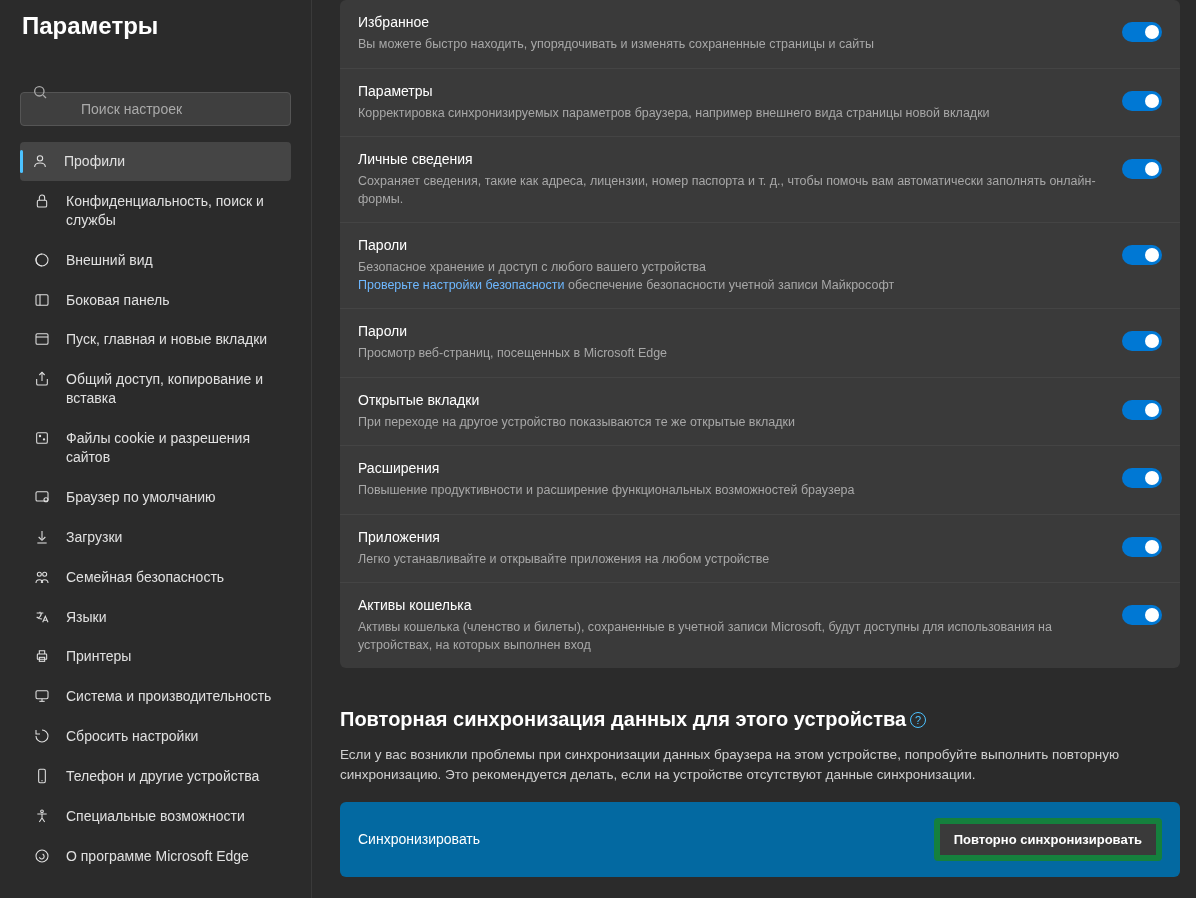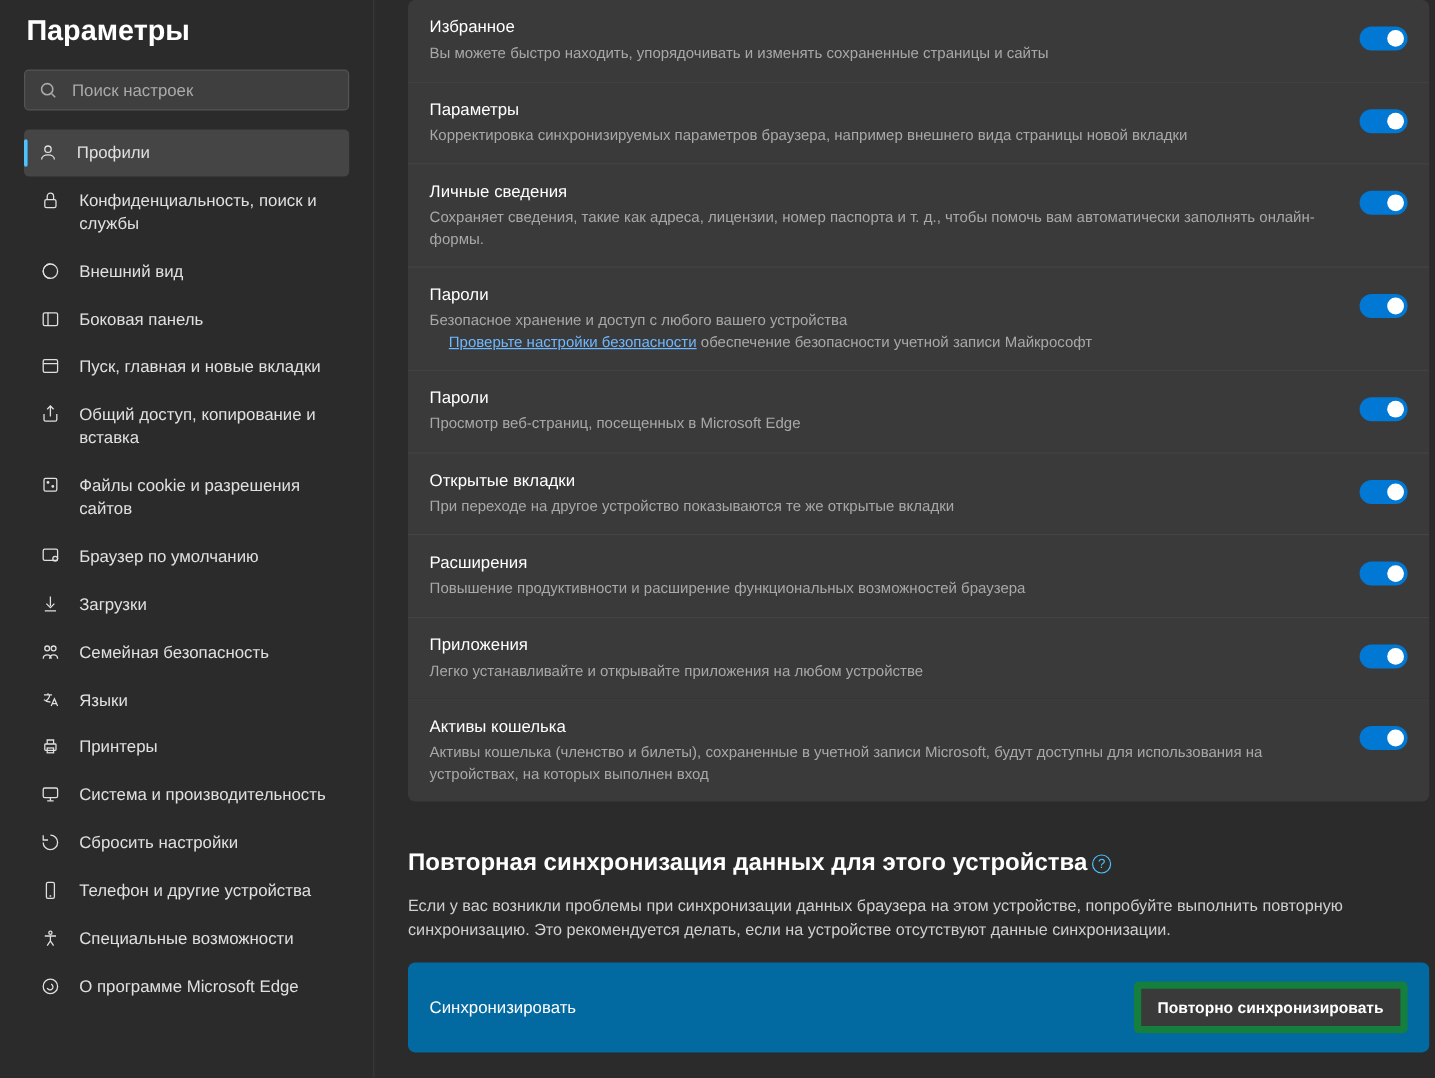--- a/index.html
+++ b/index.html
@@ -36,23 +36,24 @@
     left: 12px;
     top: 50%;
     transform: translateY(-50%);
     color: #aaa;
   }
   .search-input {
     width: 100%;
     background: #3f3f3f;
     border: 1px solid #555;
     border-radius: 4px;
-    padding: 8px 12px 8px 39px;
+    padding: 8px 12px 8px 60px;
     color: #e0e0e0;
     font-size: 14px;
+    margin-top: 34px;
   }
   .search-input::placeholder { color: #aaa; }
   .nav-list { list-style: none; }
   .nav-item {
     display: flex;
     align-items: flex-start;
     padding: 10px 14px;
     border-radius: 4px;
     cursor: pointer;
     font-size: 14px;
@@ -77,39 +78,39 @@
   .nav-item .icon {
     width: 18px;
     flex-shrink: 0;
     margin-right: 14px;
     margin-top: 1px;
     color: #e0e0e0;
   }
   .nav-item-label { line-height: 1.35; }
   .main {
     flex: 1;
-    padding: 0 5px 0 28px;
+    padding: 0 16px 0 28px;
     height: 100%;
     overflow-y: auto;
   }
   .sync-row {
     background: #3a3a3a;
     border-top: 1px solid #444;
     padding: 14px 18px;
     display: flex;
     align-items: flex-start;
     justify-content: space-between;
     gap: 20px;
   }
   .sync-row:first-child { border-top: none; border-radius: 6px 6px 0 0; }
   .sync-row:last-child { border-radius: 0 0 6px 6px; }
   .sync-text { flex: 1; }
   .sync-title { font-size: 14px; color: #fff; margin-bottom: 6px; }
   .sync-desc { font-size: 12.5px; color: #a8a8a8; line-height: 1.4; }
-  .sync-desc a { color: #6eb8ff; text-decoration: underline; cursor: pointer; margin-left: 16px; }
+  .sync-desc a { color: #6eb8ff; cursor: pointer; }
   .toggle {
     width: 40px;
     height: 20px;
     background: #0078d4;
     border-radius: 20px;
     position: relative;
     flex-shrink: 0;
     margin-top: 8px;
     cursor: pointer;
   }

